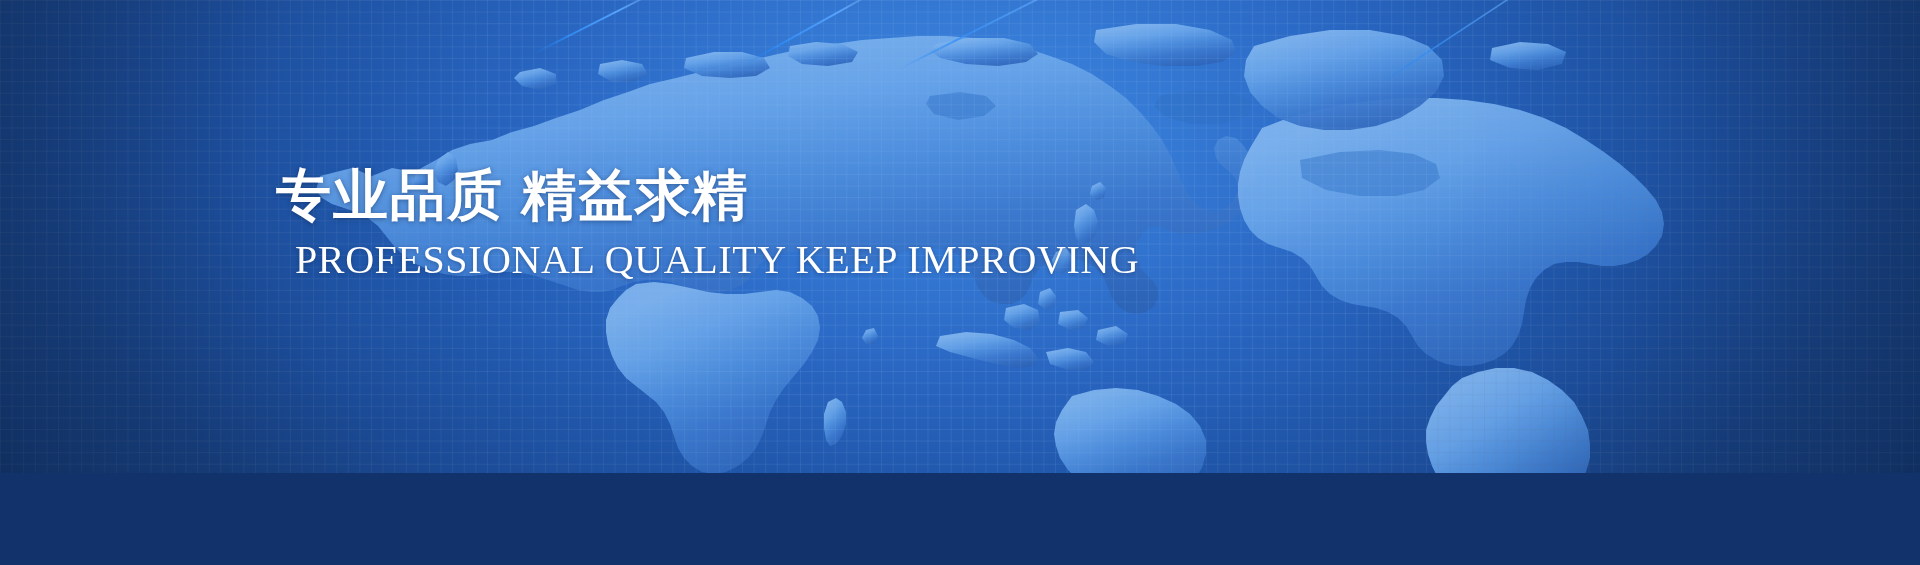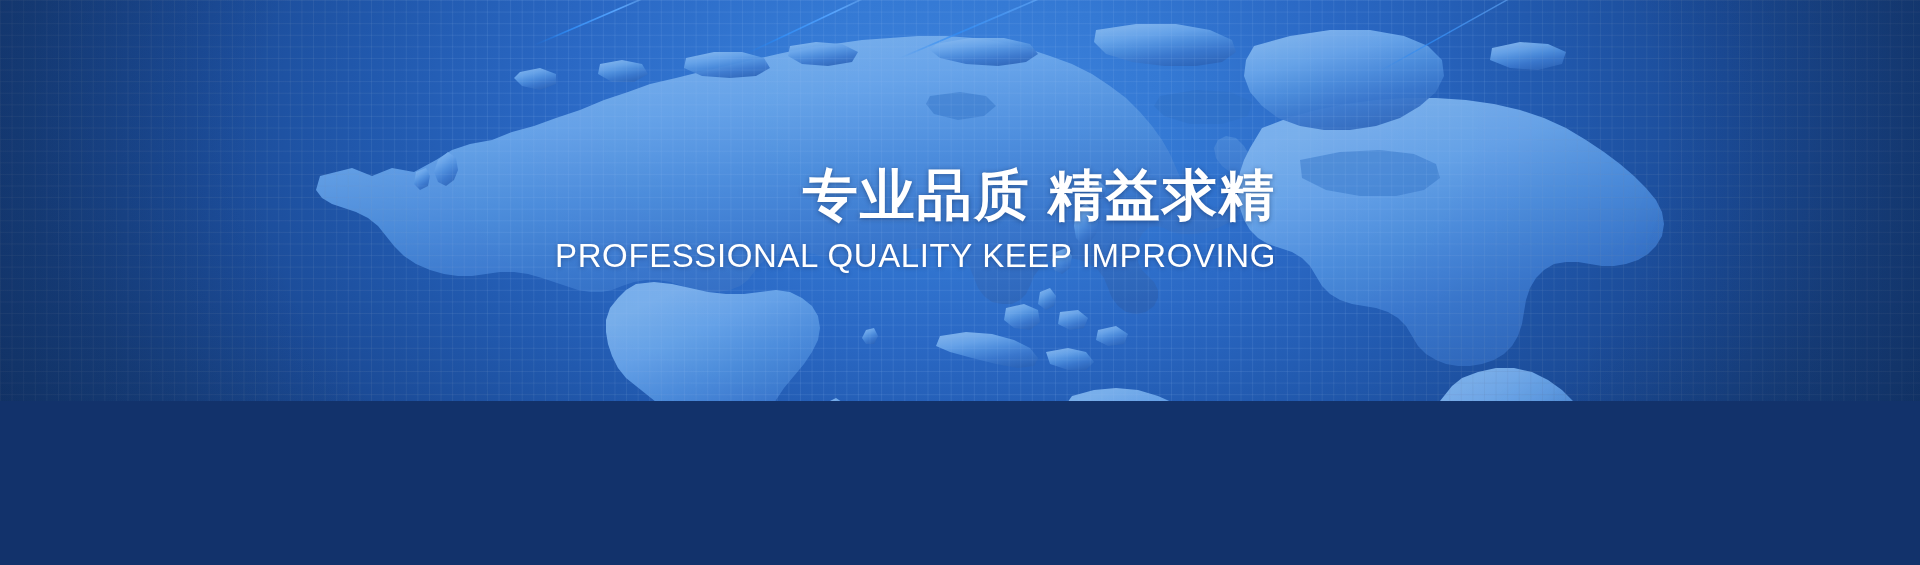--- a/index.html
+++ b/index.html
@@ -7,24 +7,23 @@
     padding: 0;
     background: #12326b;
   }
   body {
     font-family: "Liberation Sans", sans-serif;
   }
 
   .banner {
     position: relative;
     width: 1920px;
-    height: 401px;
+    height: 473px;
     overflow: hidden;
     background: #c2410c;
-    text-align: right;
   }
 
   
   .bg-base {
     position: absolute;
     inset: 0;
     background:
       radial-gradient(ellipse 1180px 680px at 50% 28%,
         #3f84dd 0%,
         #3479d4 18%,
@@ -105,24 +104,24 @@
     color: #ffffff;
     font-family: "Liberation Sans", "DejaVu Sans", sans-serif;
     font-size: 55px;
     font-weight: 700;
     line-height: 1.16;
     letter-spacing: 2px;
     white-space: nowrap;
     text-shadow: 0 1px 5px rgba(8,30,70,0.45);
   }
   .subline {
-    margin: 10px 0 0 2px;
+    margin: 10px 0 0 19px;
     color: #ffffff;
-    font-family: Liberation Sans, sans-serif;
-    font-size: 33px;
+    font-family: Liberation Serif, serif;
+    font-size: 40px;
     font-weight: 300;
     line-height: 1.1;
     letter-spacing: 0.6px;
     white-space: nowrap;
     text-shadow: 0 1px 4px rgba(8,30,70,0.35);
   }
 </style>
 </head>
 <body>
 

